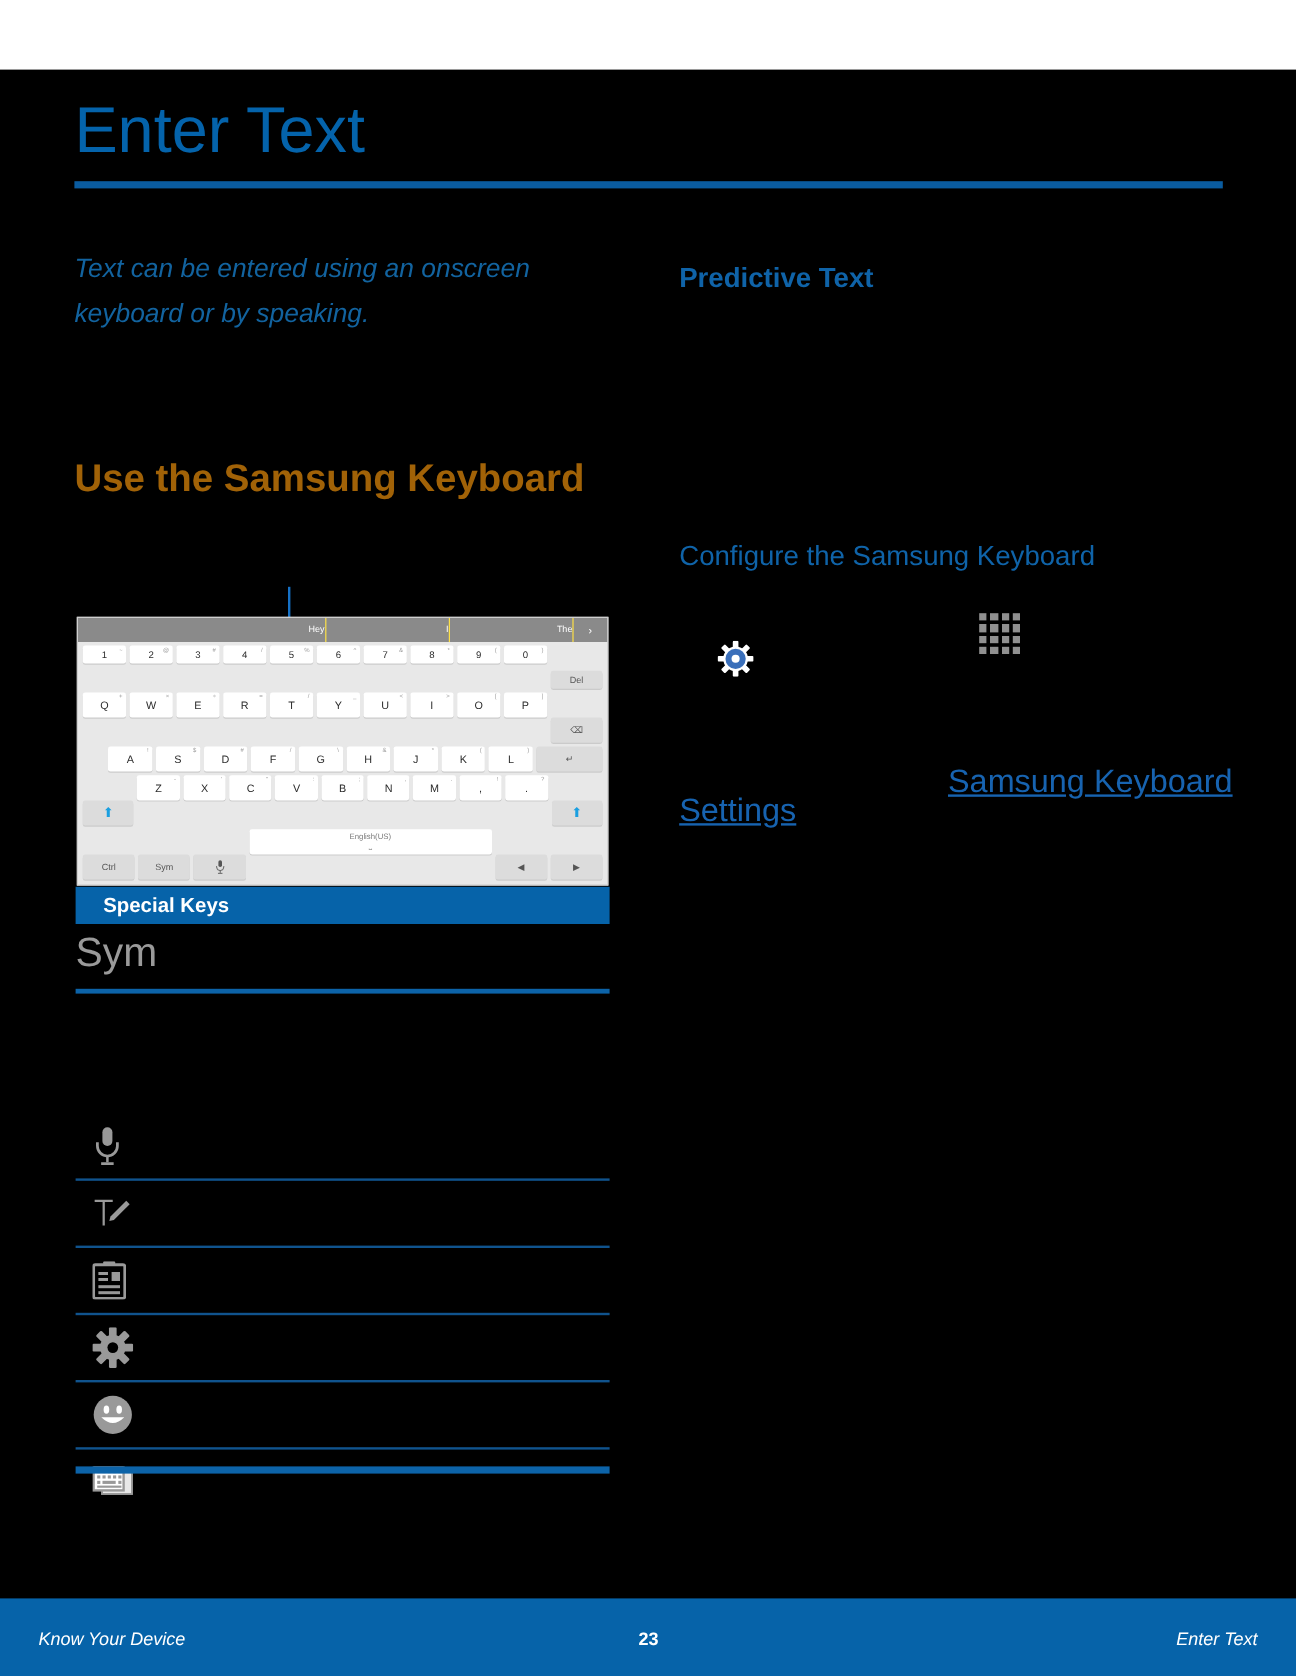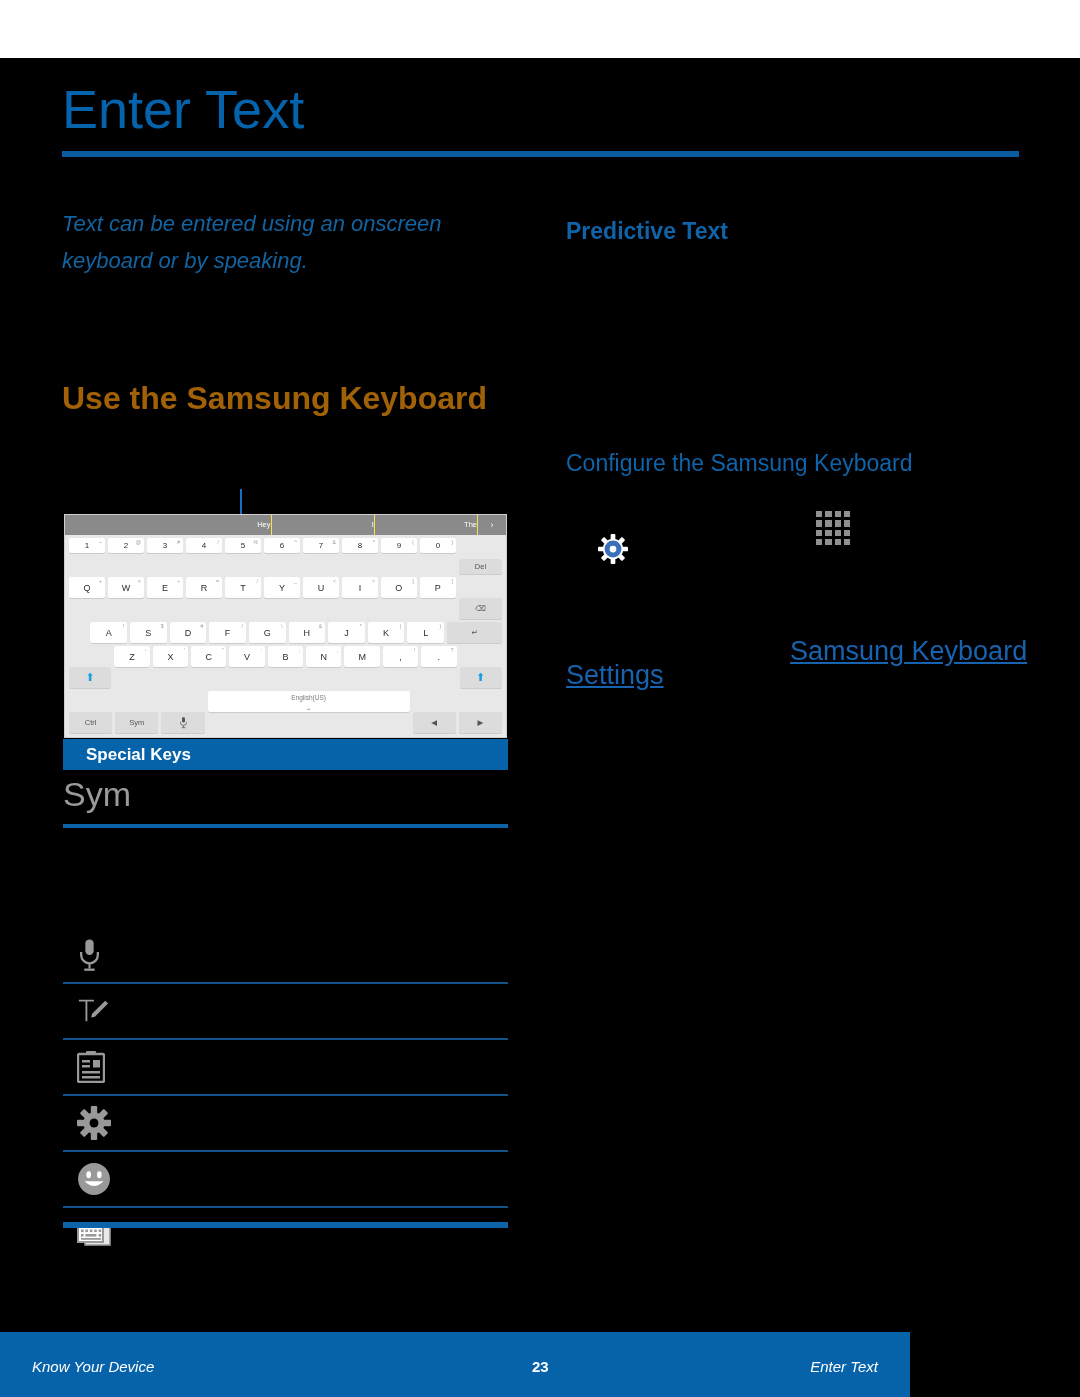--- a/index.html
+++ b/index.html
@@ -231,21 +231,21 @@
     text-decoration: underline;
     white-space: nowrap;
   }
   .link-samsung-kbd { left: 790px; top: 636px; }
   .link-settings    { left: 566px; top: 660px; }
 
   
   .footer {
     position: absolute;
     left: 0; top: 1332px;
-    width: 910px; height: 65px;
+    width: 1080px; height: 65px;
     background: #0663a9;
   }
   .footer span {
     position: absolute;
     font-size: 15px;
     font-style: italic;
     color: #ffffff;
     top: 26px;
   }
   .footer .f-left  { left: 32px; }

